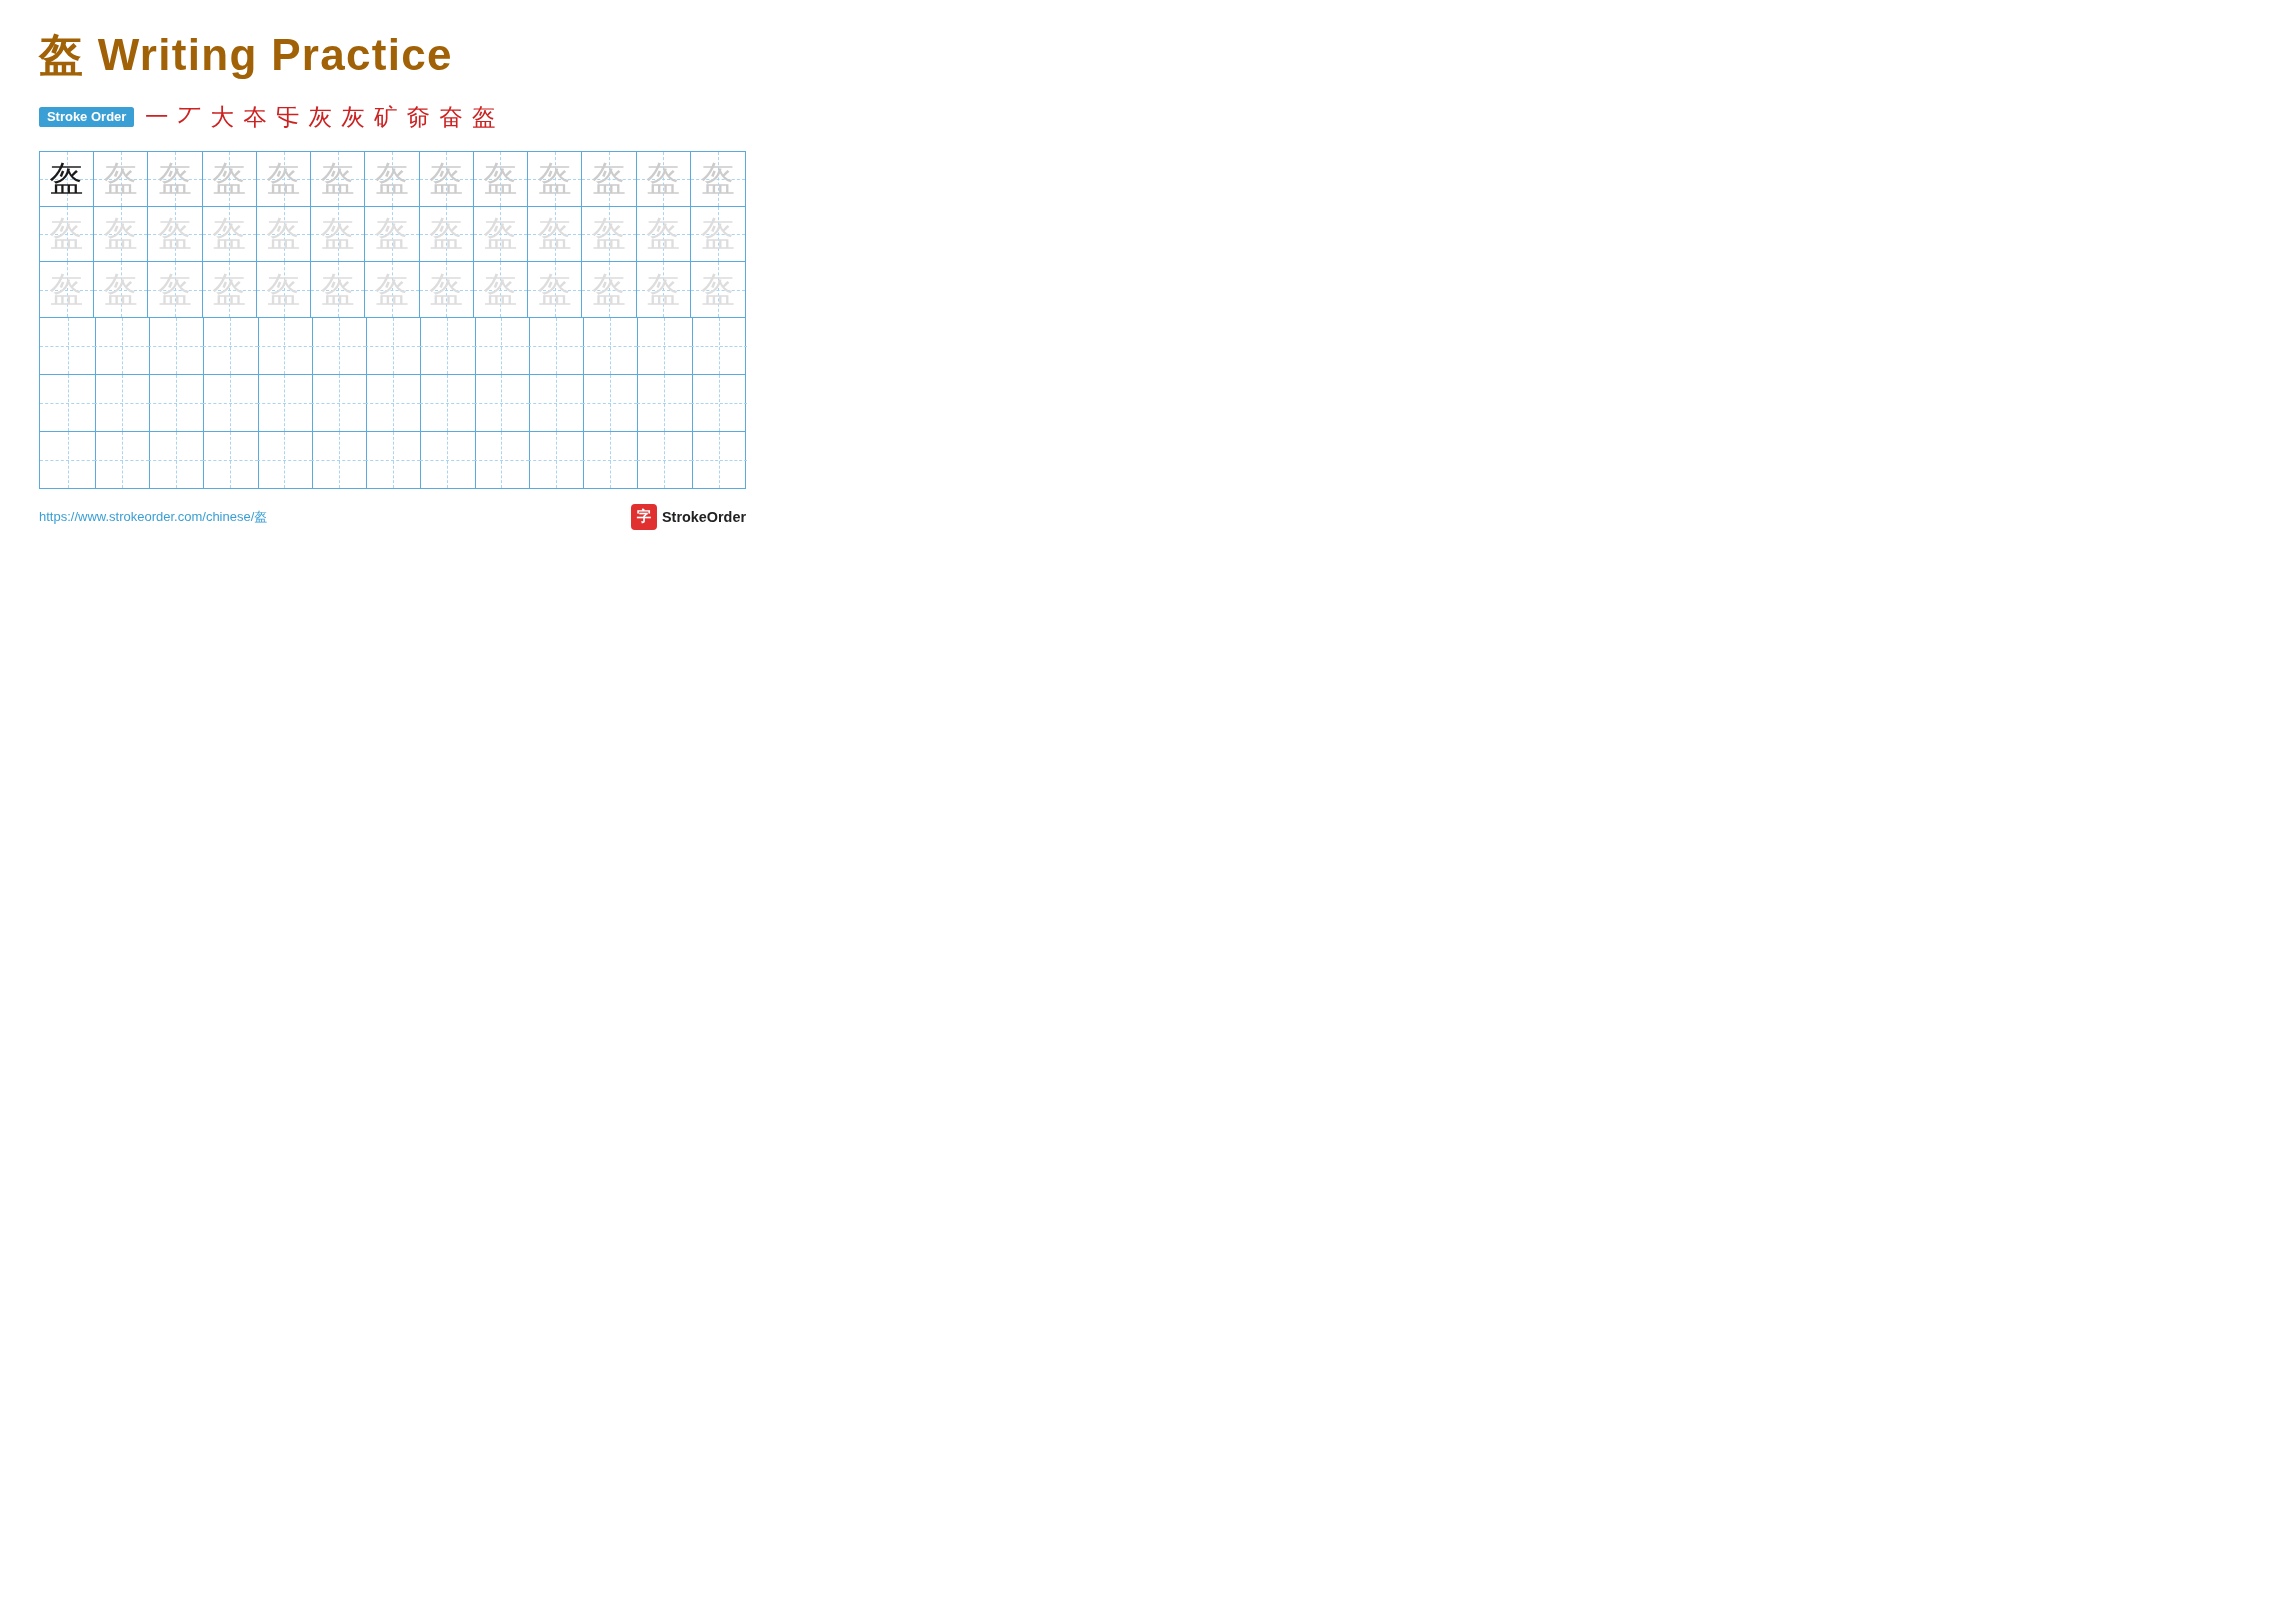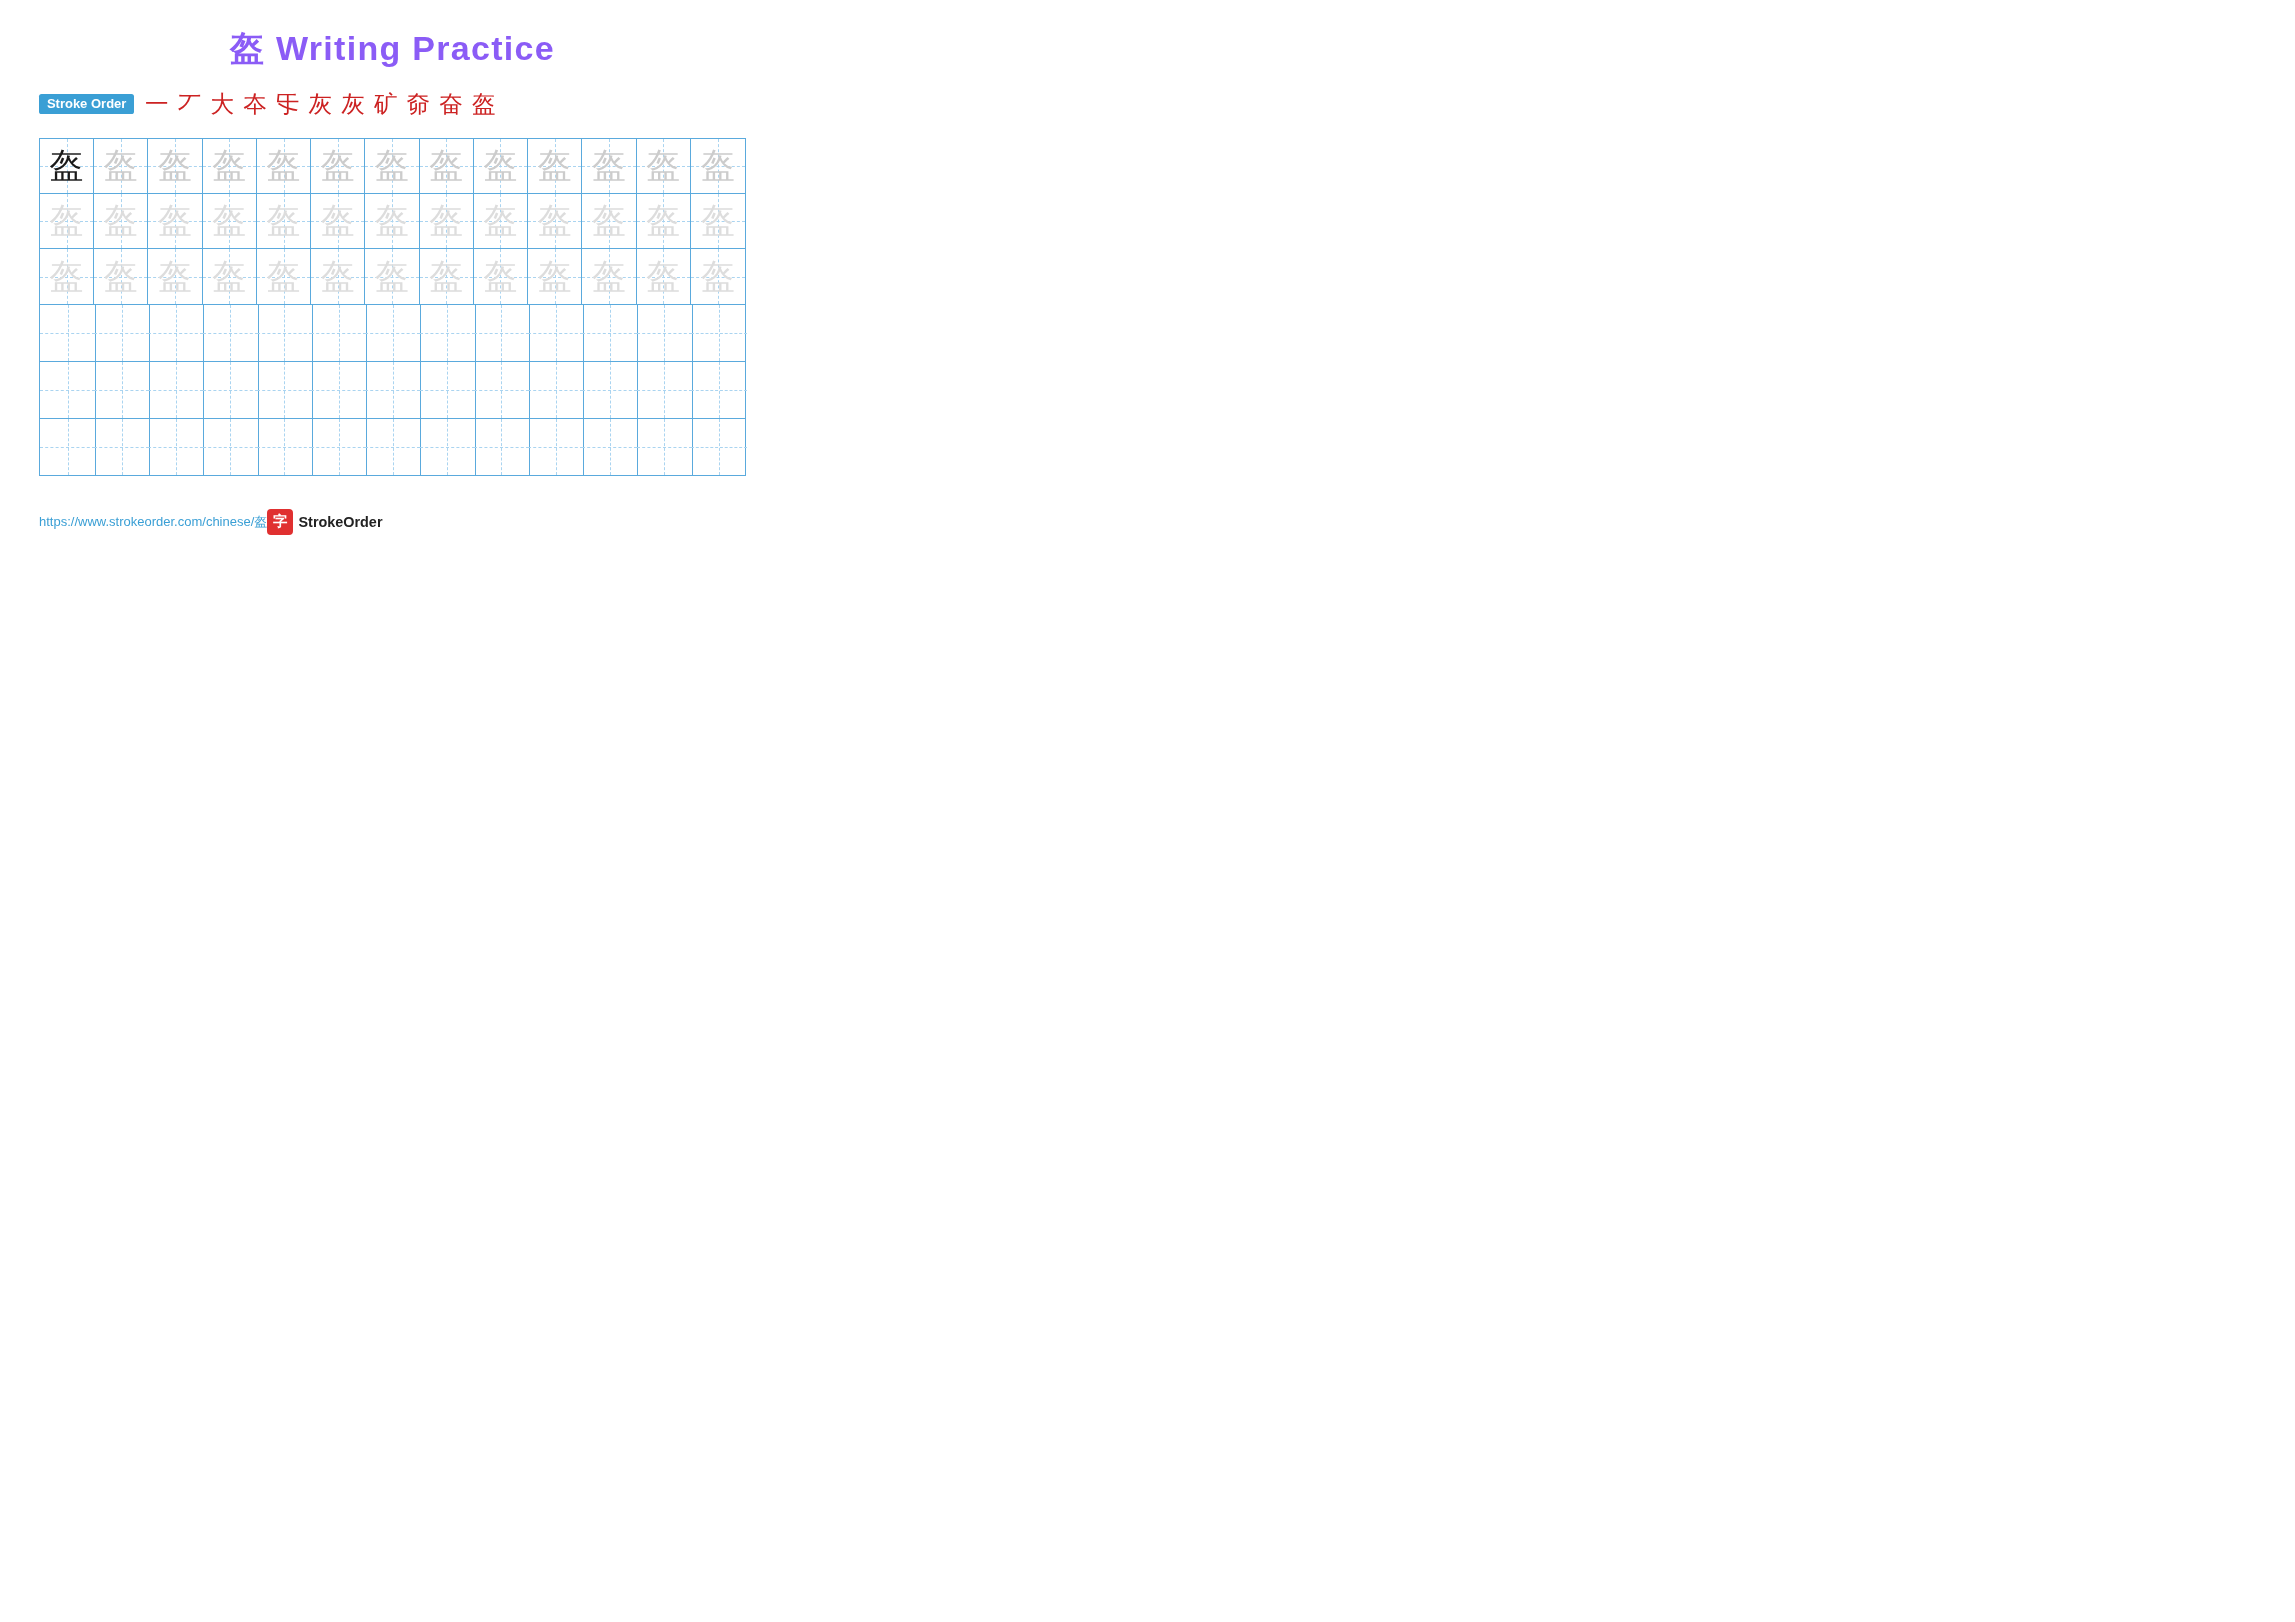--- a/index.html
+++ b/index.html
@@ -6,24 +6,24 @@
     body {
       background: #ffffff;
       font-family: Arial, sans-serif;
       width: 785px;
       min-height: 556px;
       padding: 26px 39px;
     }
 
     
     .title {
-      text-align: center;
-      font-size: 34px;
+      text-align: left;
+      font-size: 44px;
       font-weight: bold;
-      color: #8b5cf6;
+      color: #a16207;
       margin-bottom: 15.7px;
       letter-spacing: 1.3px;
     }
 
     
     .stroke-order-row {
       display: flex;
       align-items: center;
       margin-bottom: 18.3px;
       gap: 6.5px;
@@ -106,23 +106,23 @@
     .cell-char.light {
       color: #cccccc;
     }
     .cell-char.lighter {
       color: #dddddd;
     }
 
     
     .footer {
       display: flex;
-      justify-content: flex-start;
-      align-items: center;
-      margin-top: 33px;
+      justify-content: space-between;
+      align-items: center;
+      margin-top: 15px;
     }
     .footer-url {
       color: #3a9fd5;
       font-size: 13px;
       text-decoration: none;
     }
     .footer-logo {
       display: flex;
       align-items: center;
       gap: 5.2px;

